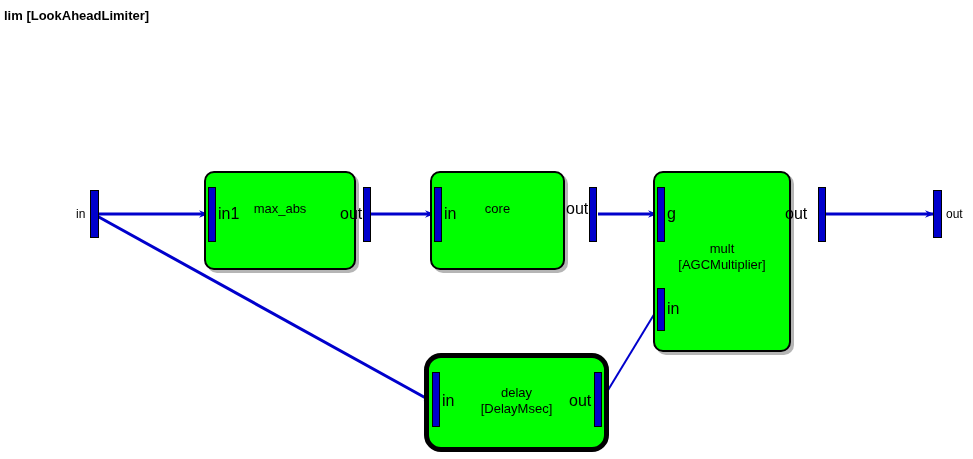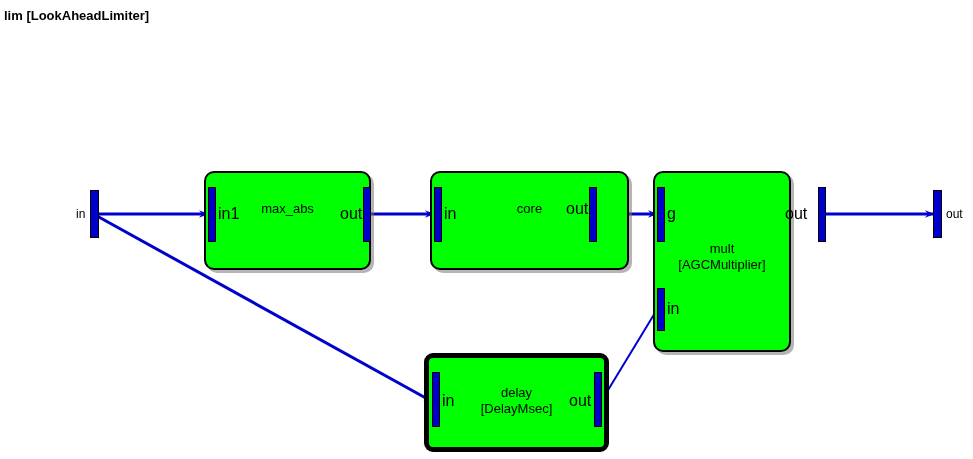--- a/index.html
+++ b/index.html
@@ -41,21 +41,21 @@
   .block {
     position: absolute;
     background: #00ff00;
     border: 2px solid #000000;
     border-radius: 10px;
     box-sizing: border-box;
     box-shadow: 3px 3px 0 rgba(120,120,120,0.55);
   }
   .block.selected {
     border-width: 5px;
-    border-radius: 9px;
+    border-radius: 17px;
     box-shadow: none;
   }
   .block-label {
     position: absolute;
     left: 0;
     right: 0;
     text-align: center;
     font-size: 13px;
     color: #000000;
     line-height: 16px;
@@ -118,31 +118,31 @@
 
     <line x1="824" y1="214" x2="934" y2="214" stroke="#0000cc" stroke-width="3" marker-end="url(#arrow)"></line>
   </svg>
 
   <div class="ext-port" style="left:90px; top:190px; width:9px; height:48px;"></div>
   <div class="port-name" style="left:76px; top:208px; font-size:12px;">in</div>
 
   <div class="ext-port" style="left:933px; top:190px; width:9px; height:48px;"></div>
   <div class="port-name" style="left:946px; top:208px; font-size:12px;">out</div>
 
-  <div class="block" style="left:204px; top:171px; width:167px; height:99px;padding-left:12px;">
+  <div class="block" style="left:204px; top:171px; width:152px; height:99px;padding-left:12px;">
     <div class="block-label" style="top:28px;">
       <span class="ln1">max_abs</span>
     </div>
   </div>
   <div class="port" style="left:208px; top:187px; width:8px; height:55px;"></div>
   <div class="port-name" style="left:218px; top:208px;">in1</div>
   <div class="port" style="left:363px; top:187px; width:8px; height:55px;"></div>
   <div class="port-name" style="left:340px; top:208px;">out</div>
 
-  <div class="block" style="left:430px; top:171px; width:199px; height:99px;">
+  <div class="block" style="left:430px; top:171px; width:135px; height:99px;">
     <div class="block-label" style="top:28px;">
       <span class="ln1">core</span>
     </div>
   </div>
   <div class="port" style="left:434px; top:187px; width:8px; height:55px;"></div>
   <div class="port-name" style="left:444px; top:208px;">in</div>
   <div class="port" style="left:589px; top:187px; width:8px; height:55px;"></div>
   <div class="port-name" style="left:566px; top:203px;">out</div>
 
   <div class="block" style="left:653px; top:171px; width:138px; height:181px;">

